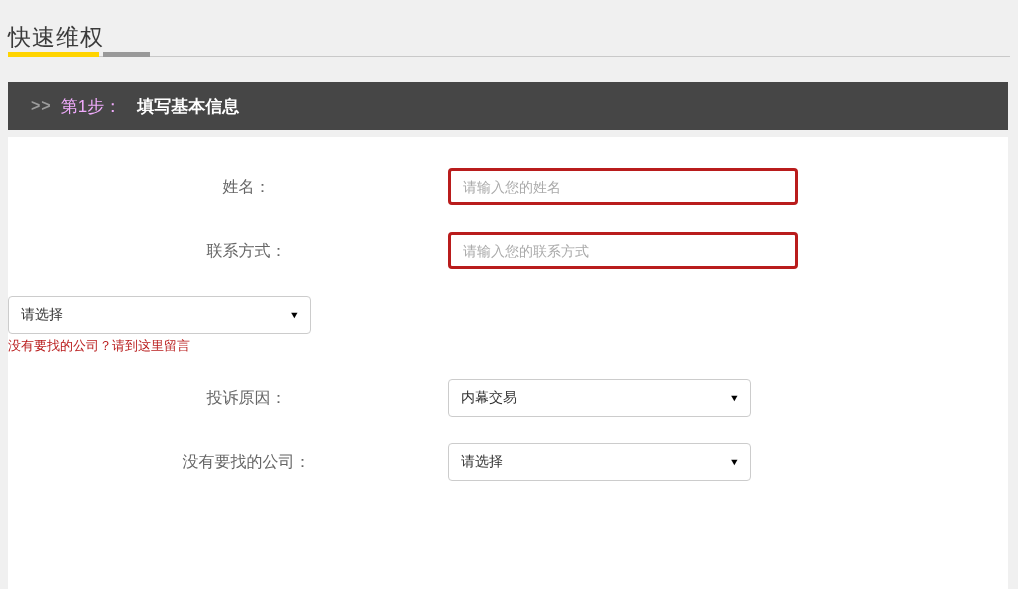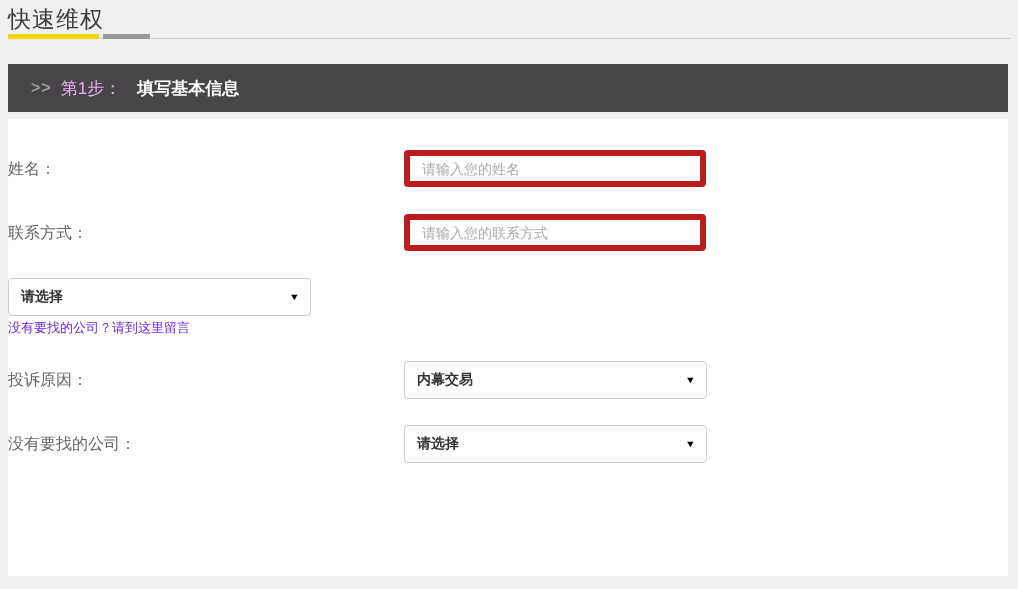--- a/index.html
+++ b/index.html
@@ -9,21 +9,21 @@
     font-family:"Liberation Sans","DejaVu Sans",sans-serif;
     overflow:hidden;
   }
   .wrap { padding:0 8px; width:1016px; }
 
   
   .page-title {
     font-size:23px;
     font-weight:400;
     color:#3a3a3a;
-    padding-top:5px;
+    padding-top:23px;
     line-height:28px;
     letter-spacing:1px;
   }
   .title-rule {
     position:relative;
     height:6px;
     margin-top:1px;
     width:1002px;
   }
   .title-rule .thin-line {
@@ -81,31 +81,32 @@
     height:457px;
     background:#ffffff;
     padding-top:31px;
   }
   .form-row { display:flex; align-items:flex-start; }
   .form-row + .form-row { margin-top:0; }
   .row-gap-27 { margin-bottom:27px; }
   .row-gap-26 { margin-bottom:26px; }
   .form-row .lbl {
     width:396px;
-    text-align:left;
+    text-align:center;
     padding-right:7px;
     color:#666666;
     font-size:16px;
     line-height:37px;
     display:block;
+    margin-left:44px;
   }
   .txt-input {
-    width:302px;
+    width:350px;
     height:37px;
-    border:6px solid #b91c1c;
+    border:3px solid #b91c1c;
     border-radius:4px;
     padding:0 12px;
     font-size:14px;
     color:#333333;
     outline:none;
     background:#ffffff;
     font-family:"Liberation Sans","DejaVu Sans",sans-serif;
   }
   .txt-input::placeholder { color:#aaaaaa; }
   .select-box {
@@ -114,32 +115,31 @@
     border:1px solid #cccccc;
     border-radius:4px;
     background:#ffffff;
     display:flex;
     align-items:center;
     justify-content:space-between;
     padding:0 11px 0 12px;
     font-size:14px;
     color:#333333;
     cursor:pointer;
-    font-weight:bold;
   }
   .select-box .caret {
     font-size:9px;
     color:#000000;
     transform:scaleX(1.2);
   }
   .field-stack { display:flex; flex-direction:column; }
   .note-link {
     margin-top:4px;
     font-size:13px;
-    color:#6d28d9;
+    color:#b91c1c;
     cursor:pointer;
     line-height:15px;
     text-decoration:none;
   }
 </style>
 </head>
 <body>
 
 <div class="wrap">
 

